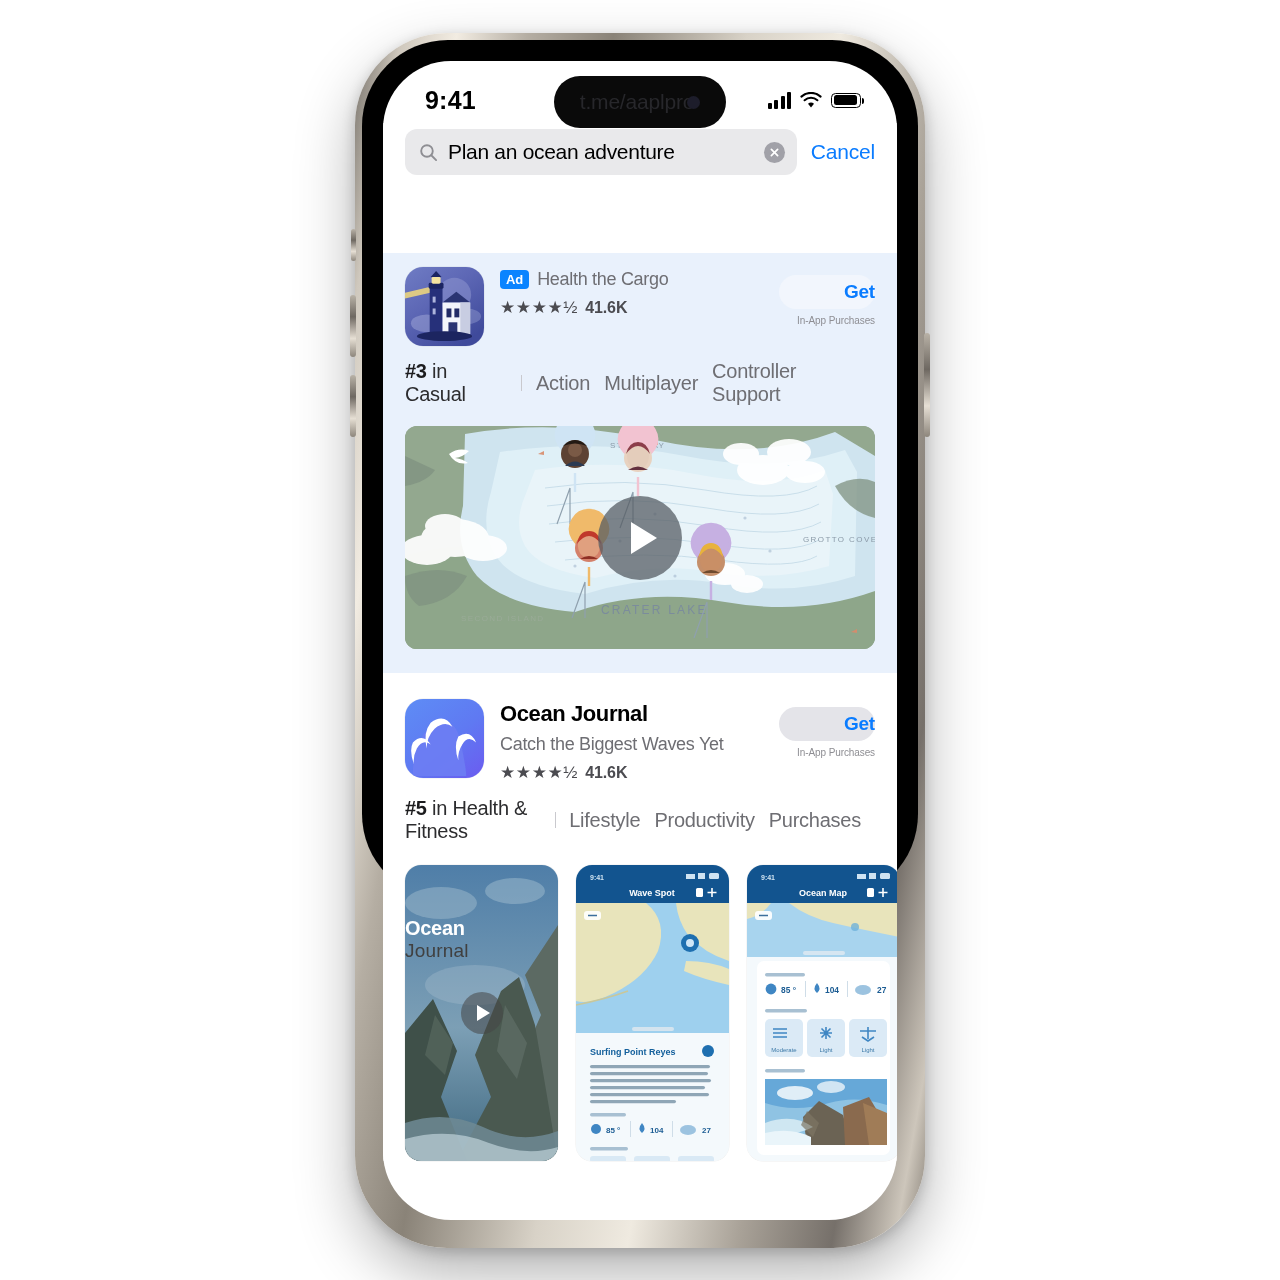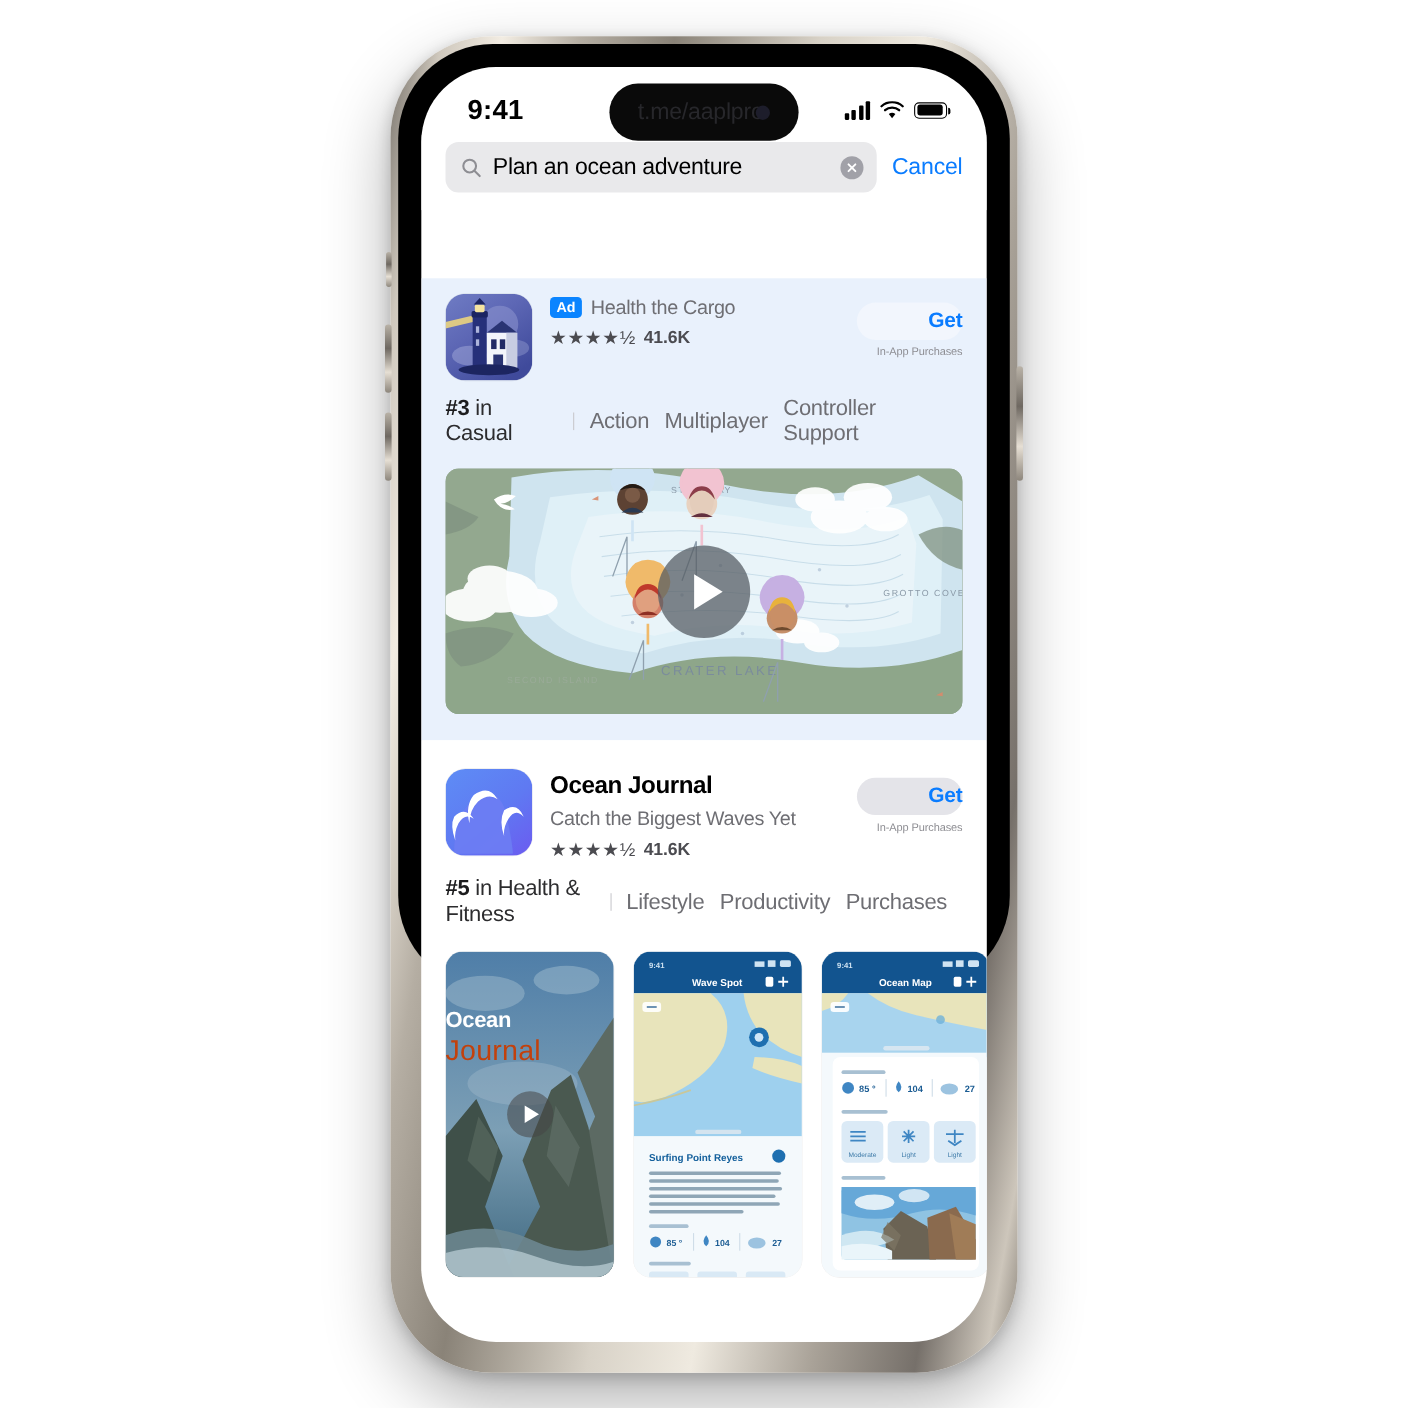--- a/index.html
+++ b/index.html
@@ -133,21 +133,21 @@
   .shot { width: 153px; height: 296px; border-radius: 16px; overflow: hidden; position: relative; flex: none; box-shadow: 0 0 0 .5px rgba(0,0,0,.07); }
   .shot svg { width: 100%; height: 100%; display: block; }
   .play-small {
     position: absolute; left: 50%; top: 50%; transform: translate(-50%,-50%);
     width: 42px; height: 42px; border-radius: 50%; background: rgba(70,70,70,.55);
     display:flex; align-items:center; justify-content:center;
   }
   .play-small::after { content:""; width:0;height:0; border-left:13px solid #fff; border-top:8px solid transparent; border-bottom:8px solid transparent; margin-left:4px; }
   .shot-ttl { position: absolute; left: 0; right: 0; top: 52px; }
   .shot-ttl .b { font-size: 20px; font-weight: bold; color: #fff; letter-spacing: -.3px; display: block; }
-  .shot-ttl .n { font-size: 26px; color: #c2410c; letter-spacing: .2px; display: block; }
+  .shot-ttl .n { font-size: 19px; color: #404040; letter-spacing: .2px; display: block; }
 </style>
 </head>
 <body>
 
 <div class="stage">
   <div class="phone">
     <div class="btn-side btn-silent"></div>
     <div class="btn-side btn-volup"></div>
     <div class="btn-side btn-voldn"></div>
     <div class="btn-side btn-power"></div>

